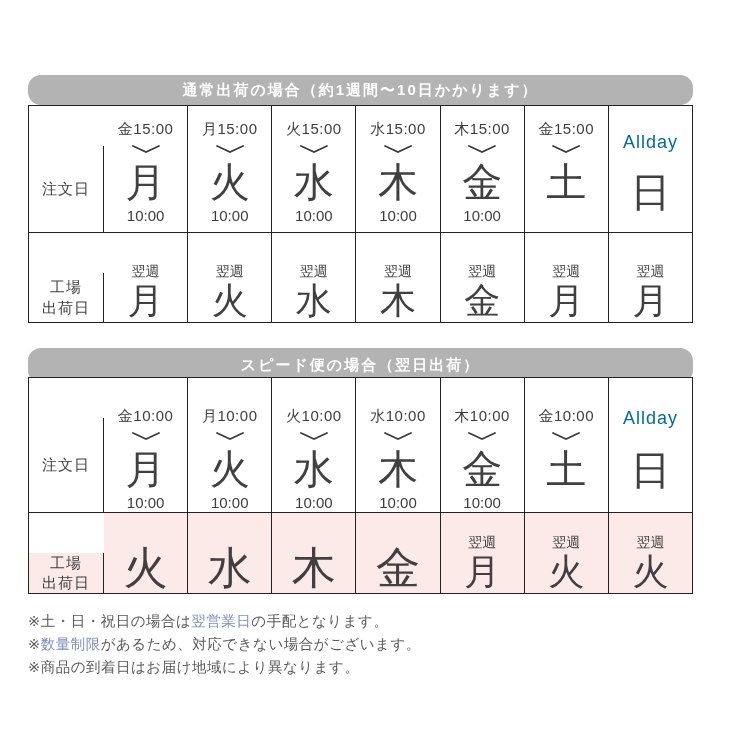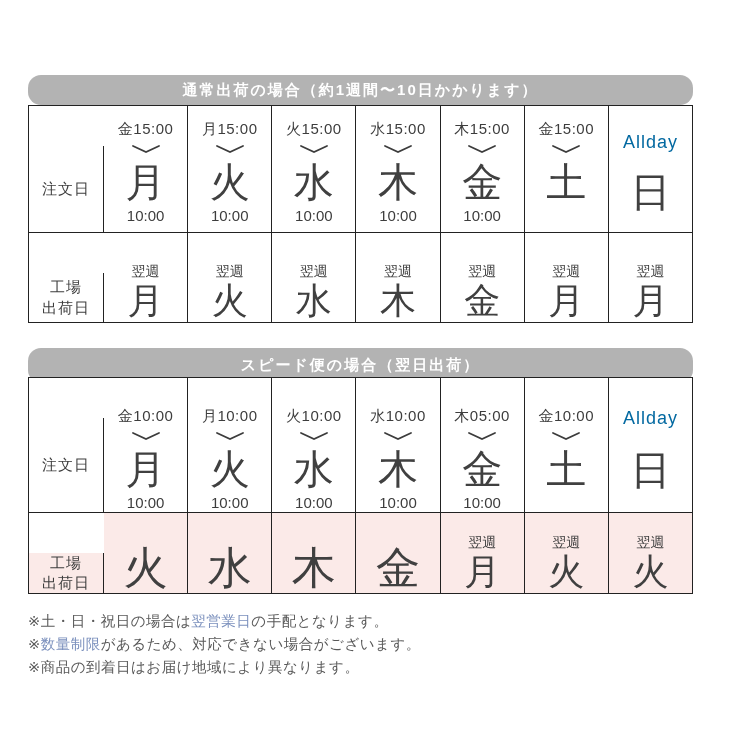--- a/index.html
+++ b/index.html
@@ -208,21 +208,21 @@
       <div class="slot-top">水10:00</div>
       <div class="chev">
           <svg width="30" height="10" viewBox="0 0 30 10">
             <polyline points="2,2 15,8 28,2" fill="none" stroke="#3c3c3c" stroke-width="1.8" stroke-linecap="round"></polyline>
           </svg>
         </div>
       <div class="day-big">木</div>
       <div class="slot-bottom">10:00</div>
     </div>
     <div class="cell order-cell">
-      <div class="slot-top">木05:00</div>
+      <div class="slot-top">木10:00</div>
       <div class="chev">
           <svg width="30" height="10" viewBox="0 0 30 10">
             <polyline points="2,2 15,8 28,2" fill="none" stroke="#3c3c3c" stroke-width="1.8" stroke-linecap="round"></polyline>
           </svg>
         </div>
       <div class="day-big">金</div>
       <div class="slot-bottom">10:00</div>
     </div>
     <div class="cell order-cell">
       <div class="slot-top">金10:00</div>

